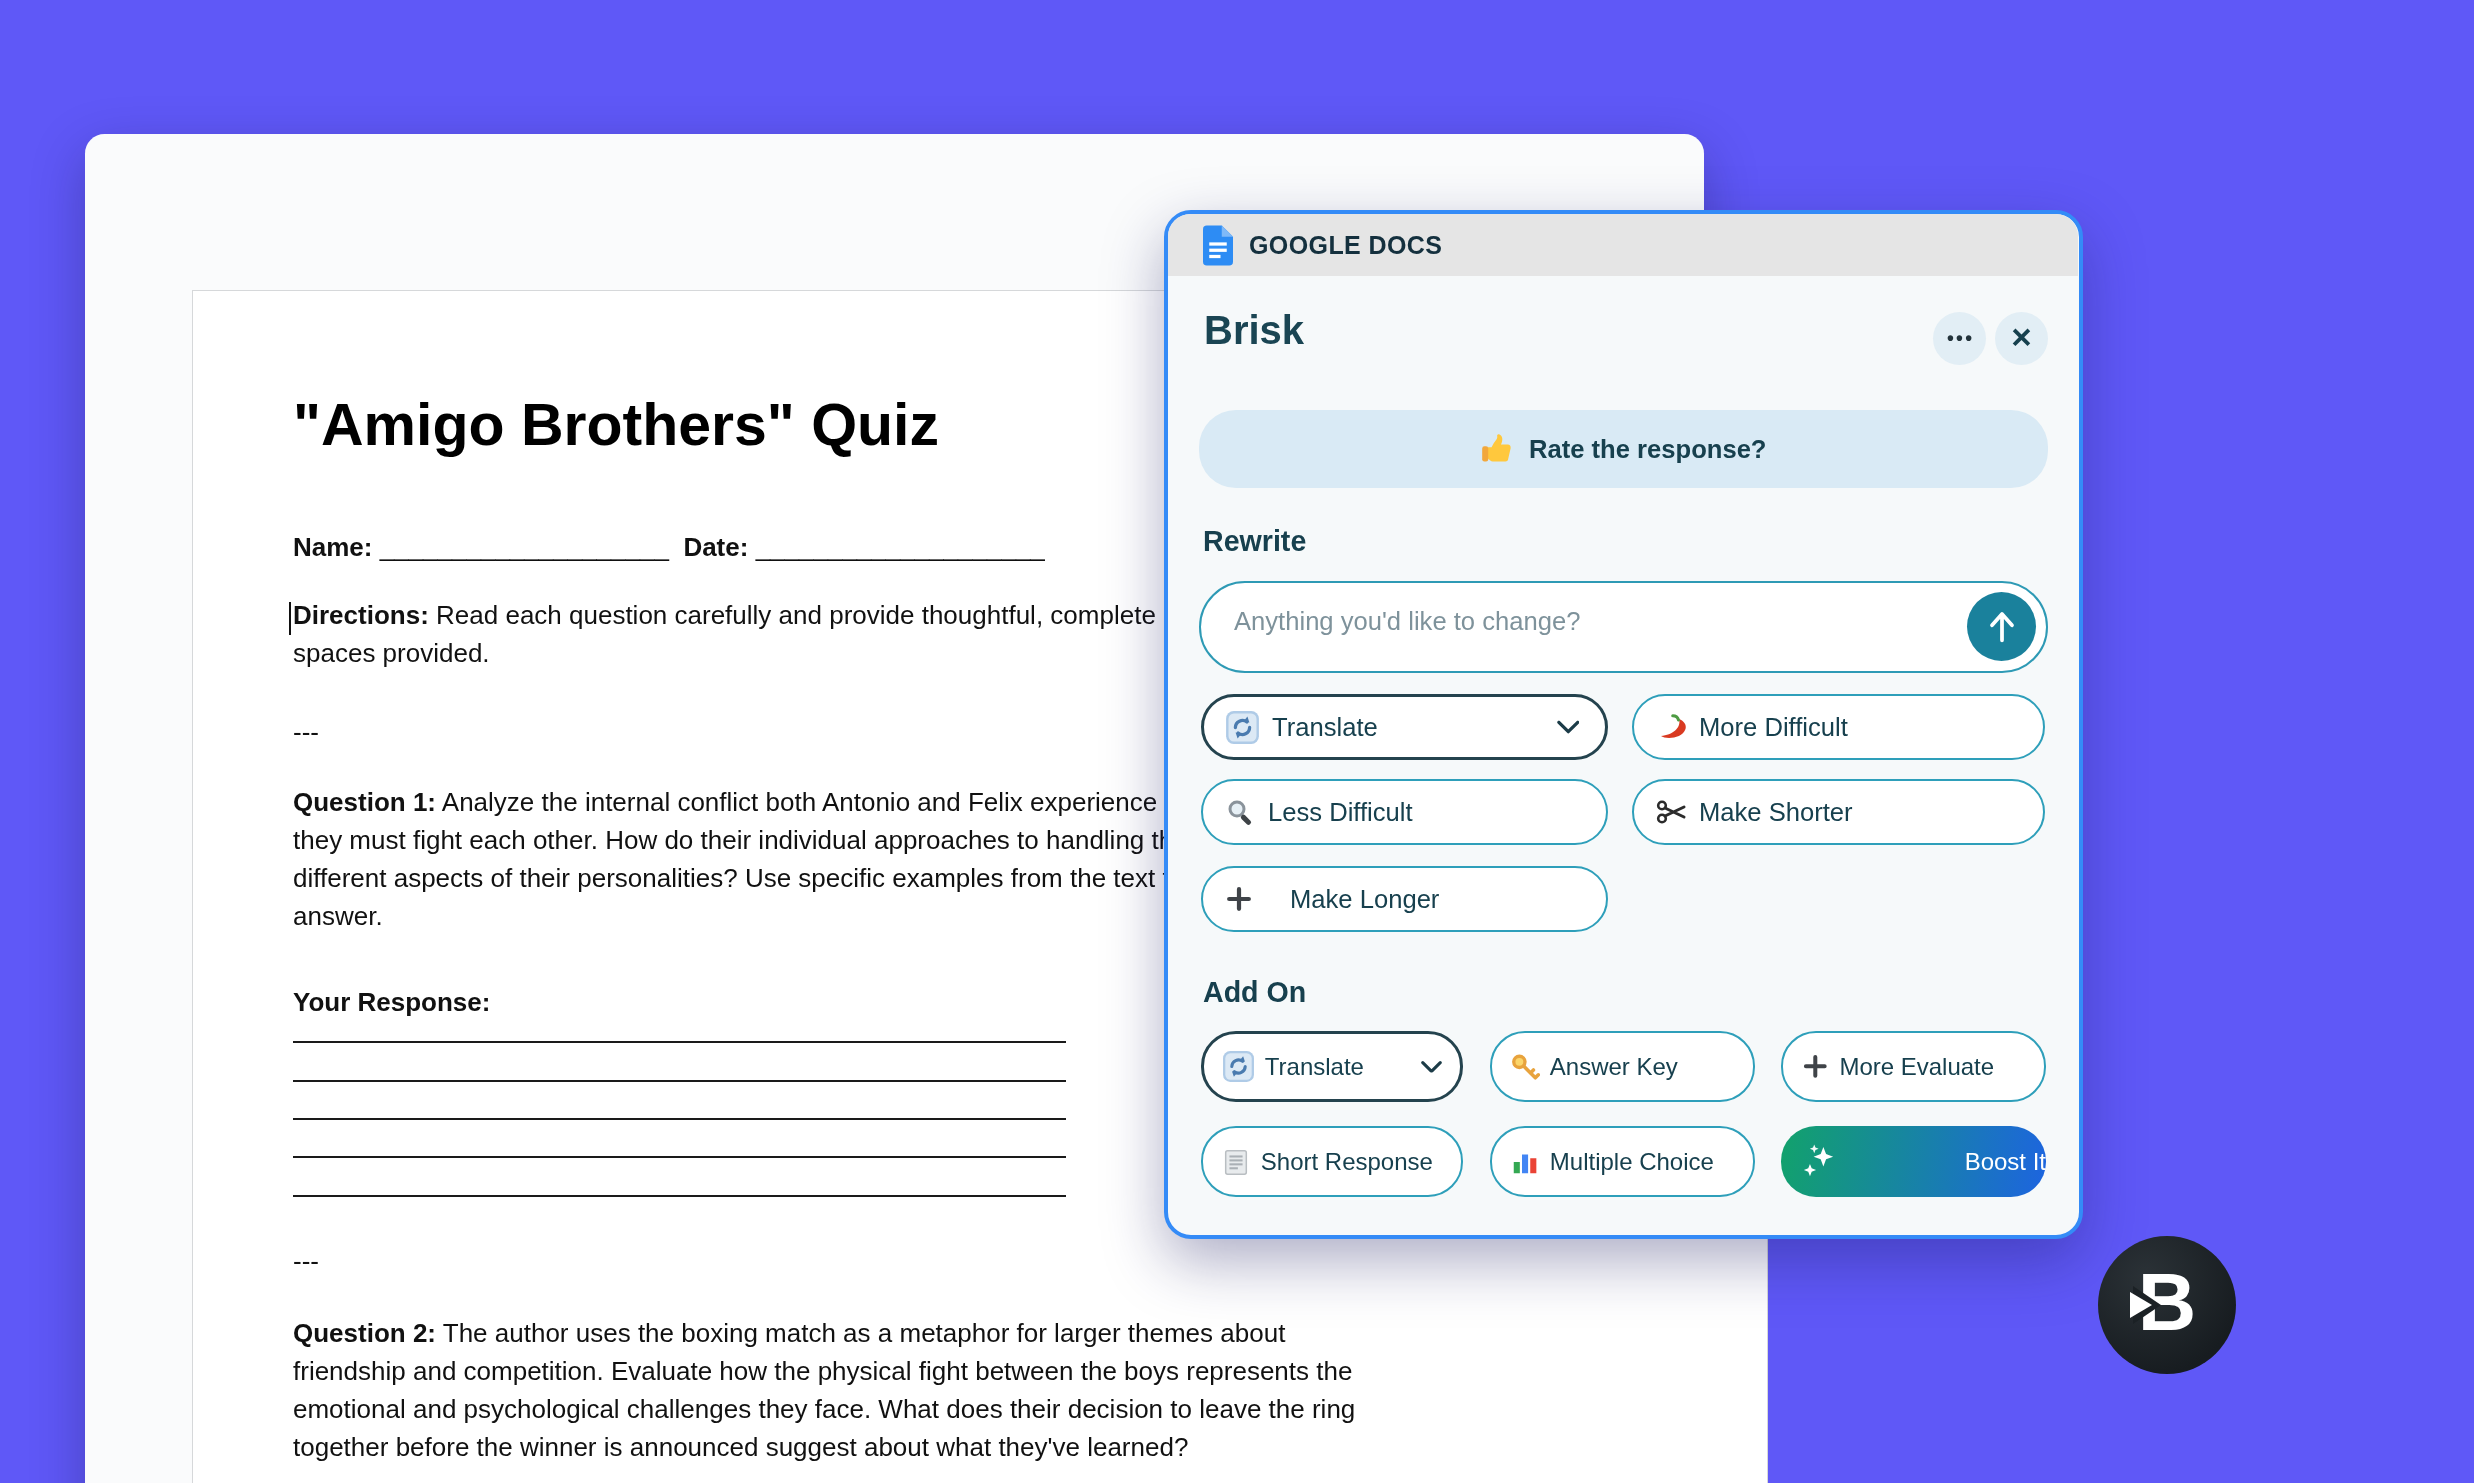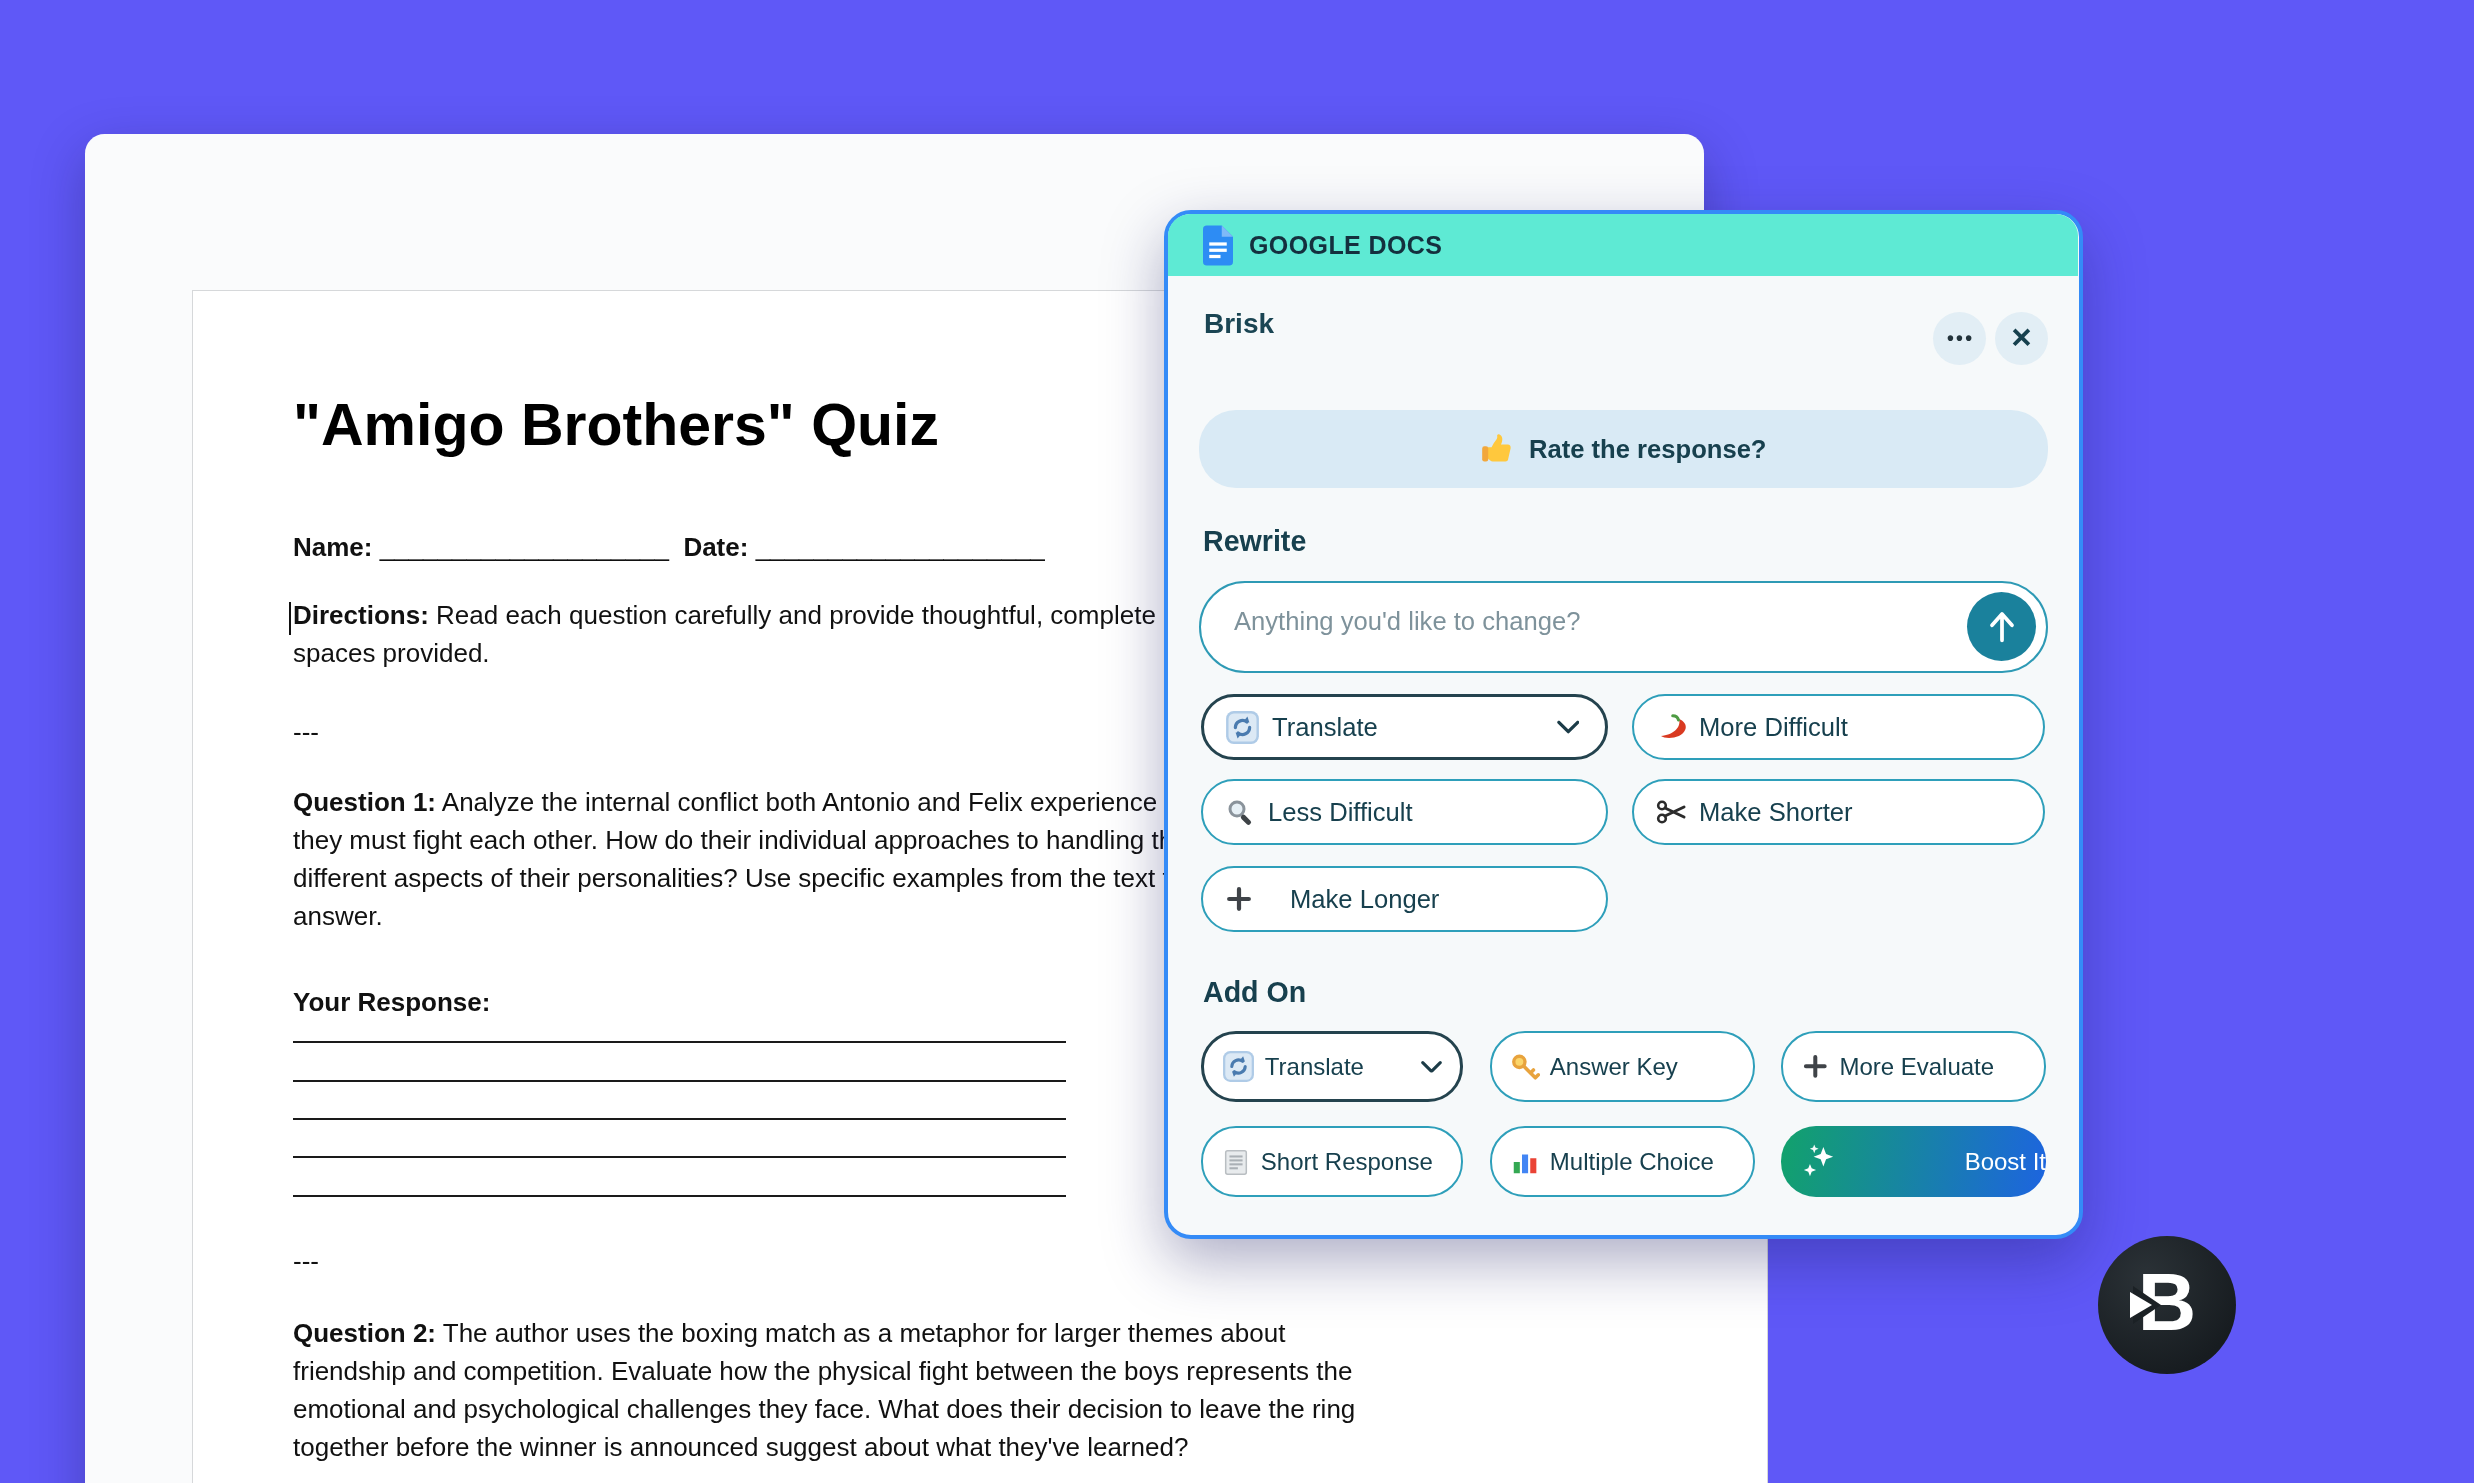--- a/index.html
+++ b/index.html
@@ -15,26 +15,26 @@
   .doc-text{position:absolute;color:#111;font-size:26px;line-height:38px;white-space:nowrap;}
   .doc-title{position:absolute;left:293px;top:391px;font-size:59px;font-weight:700;color:#000;white-space:nowrap;}
   .bold{font-weight:700;}
   .cursor{position:absolute;left:289px;top:602px;width:2.3px;height:33px;background:#111;}
   .resp-line{position:absolute;left:293px;width:773px;height:2.3px;background:#1a1a1a;}
 
   
   .panel{position:absolute;left:1164px;top:210px;width:919px;height:1029px;
          background:#F6F9FA;border:4.5px solid #348BF7;border-radius:27px;box-sizing:border-box;
          box-shadow:0 22.6px 60px rgba(25,25,95,.35);}
-  .panel-header{position:absolute;left:0;top:0;width:910px;height:62px;background:#5eead4;
+  .panel-header{position:absolute;left:0;top:0;width:910px;height:62px;background:#e5e5e5;
                 border-radius:22px 22px 0 0;}
   .hdr-icon{position:absolute;left:35px;top:10.5px;width:30px;height:41px;}
   .hdr-label{position:absolute;left:81px;top:0;height:62px;line-height:62px;
              font-size:25px;font-weight:800;letter-spacing:0.4px;color:#14303E;}
-  .brisk-title{position:absolute;left:36px;top:94px;font-size:28px;font-weight:800;color:#1A4553;}
+  .brisk-title{position:absolute;left:36px;top:94px;font-size:40px;font-weight:800;color:#1A4553;}
   .round-btn{position:absolute;width:53px;height:53px;border-radius:50%;background:#E2EEF5;
              display:flex;align-items:center;justify-content:center;cursor:pointer;}
   .dots-btn{left:765px;top:98px;}
   .close-btn{left:827px;top:98px;}
   .dots-glyph{font-size:19.5px;font-weight:900;letter-spacing:2.3px;color:#23333B;padding-left:2.3px;}
   .close-glyph{font-size:35px;font-weight:700;color:#16404E;margin-top:-3px;}
 
   .banner{position:absolute;left:31px;top:196px;width:849px;height:78px;border-radius:37px;
           background:#D9EAF5;display:flex;align-items:center;justify-content:center;gap:13.5px;cursor:pointer;}
   .banner-label{font-size:25.6px;font-weight:600;color:#17404E;}

